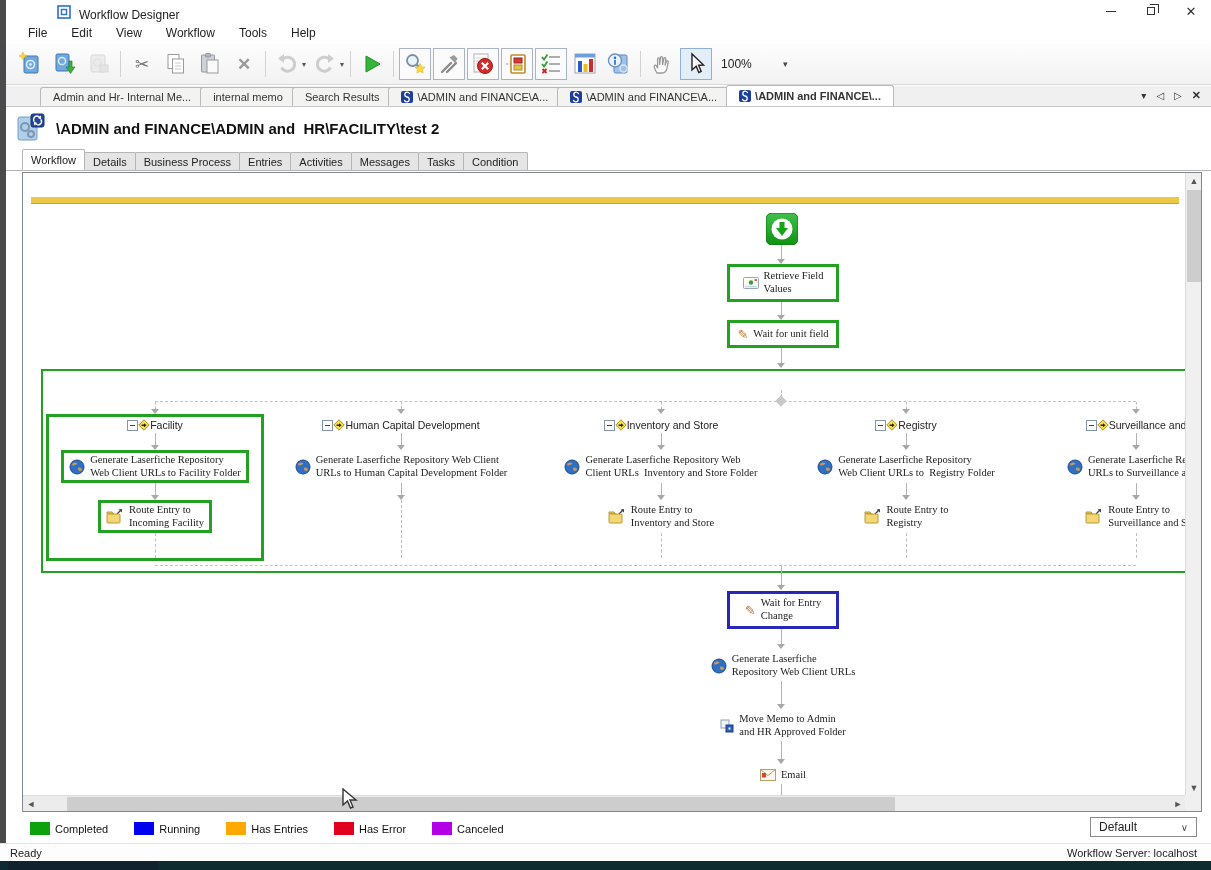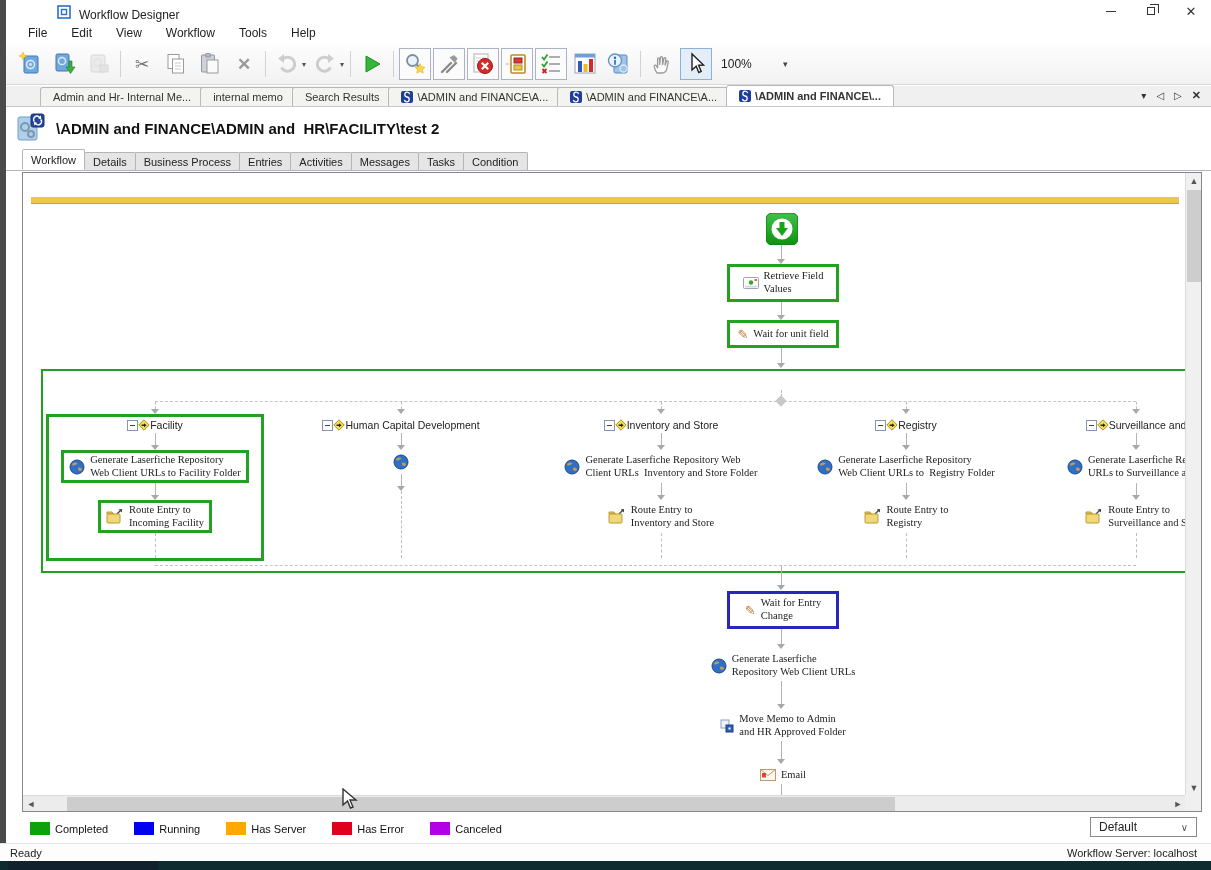--- a/index.html
+++ b/index.html
@@ -480,20 +480,24 @@
         <div class="cstub">
             <span class="s-line"></span>
             <span class="s-ah"></span>
           </div>
         <div class="nbox">
             <svg width="16" height="16" viewBox="0 0 16 16">
               <circle cx="8" cy="8" r="7" fill="#2f6fc4" stroke="#1c4a8c"></circle>
               <path d="M3 5 C5 3 7 3 8.5 4.5 C7 6 5.5 6.5 3.5 6.5 Z" fill="#c09a62"></path>
               <path d="M9 9 C11 8 13 9 13 11 C11.5 12.5 9.5 12 9 10.5 Z" fill="#c09a62"></path>
             </svg>
+            <span class="nt">
+              <span class="l">Generate Laserfiche Repository Web Client</span>
+              <span class="l">URLs to Human Capital Development Folder</span>
+            </span>
           </div>
         <div class="cstub">
             <span class="s-line"></span>
             <span class="s-ah"></span>
           </div>
         <div class="dstub"></div>
       </div>
 
       <div class="branch" style="left:528px;width:220px">
         <div class="b-head"><span class="collapse-box"><i></i></span><svg width="12" height="12" viewBox="0 0 12 12">
@@ -690,21 +694,21 @@
     <span class="litem">
         <span class="swatch" style="background-color: rgb(13, 161, 13);"></span>
         <span>Completed</span>
       </span>
     <span class="litem">
         <span class="swatch" style="background-color: rgb(0, 0, 240);"></span>
         <span>Running</span>
       </span>
     <span class="litem">
         <span class="swatch" style="background-color: rgb(255, 168, 0);"></span>
-        <span>Has Server</span>
+        <span>Has Entries</span>
       </span>
     <span class="litem">
         <span class="swatch" style="background-color: rgb(224, 0, 30);"></span>
         <span>Has Error</span>
       </span>
     <span class="litem">
         <span class="swatch" style="background-color: rgb(180, 0, 230);"></span>
         <span>Canceled</span>
       </span>
   </div>

